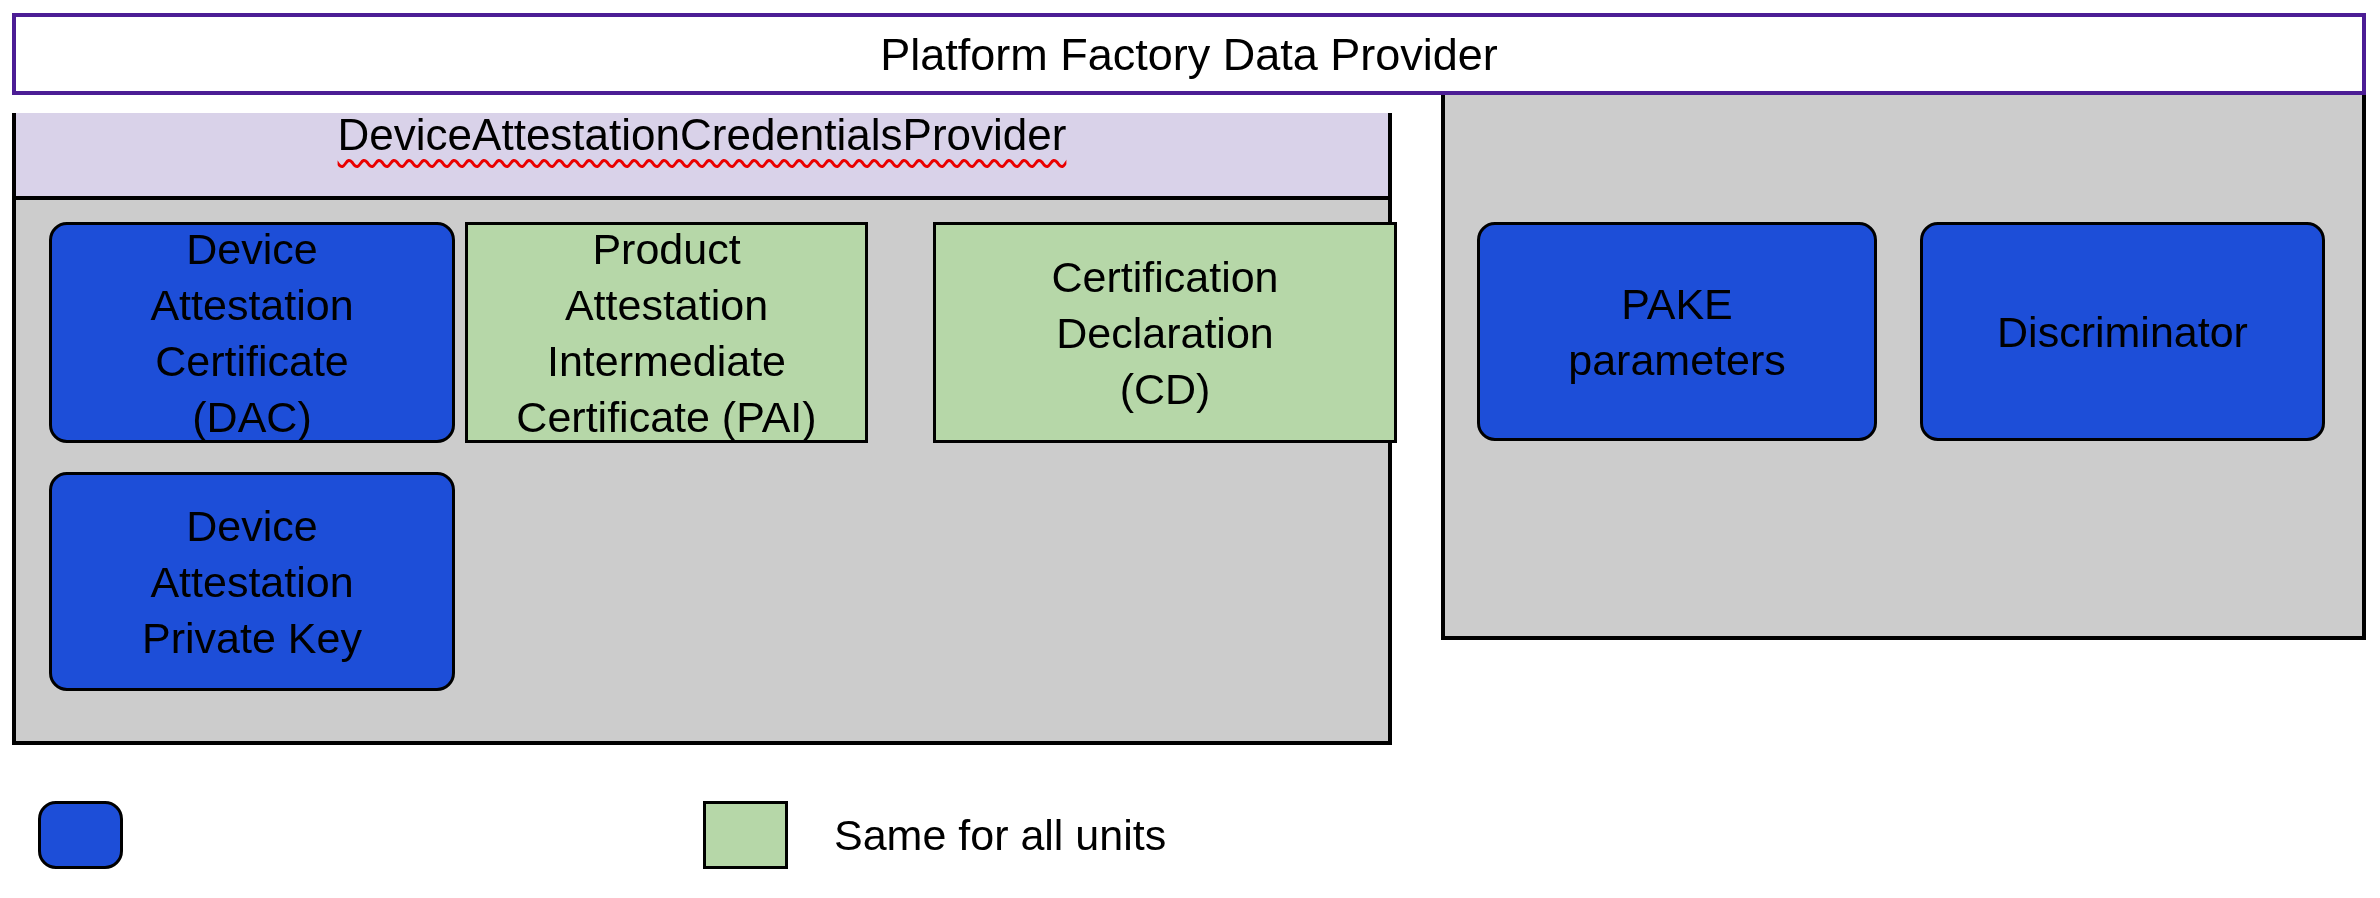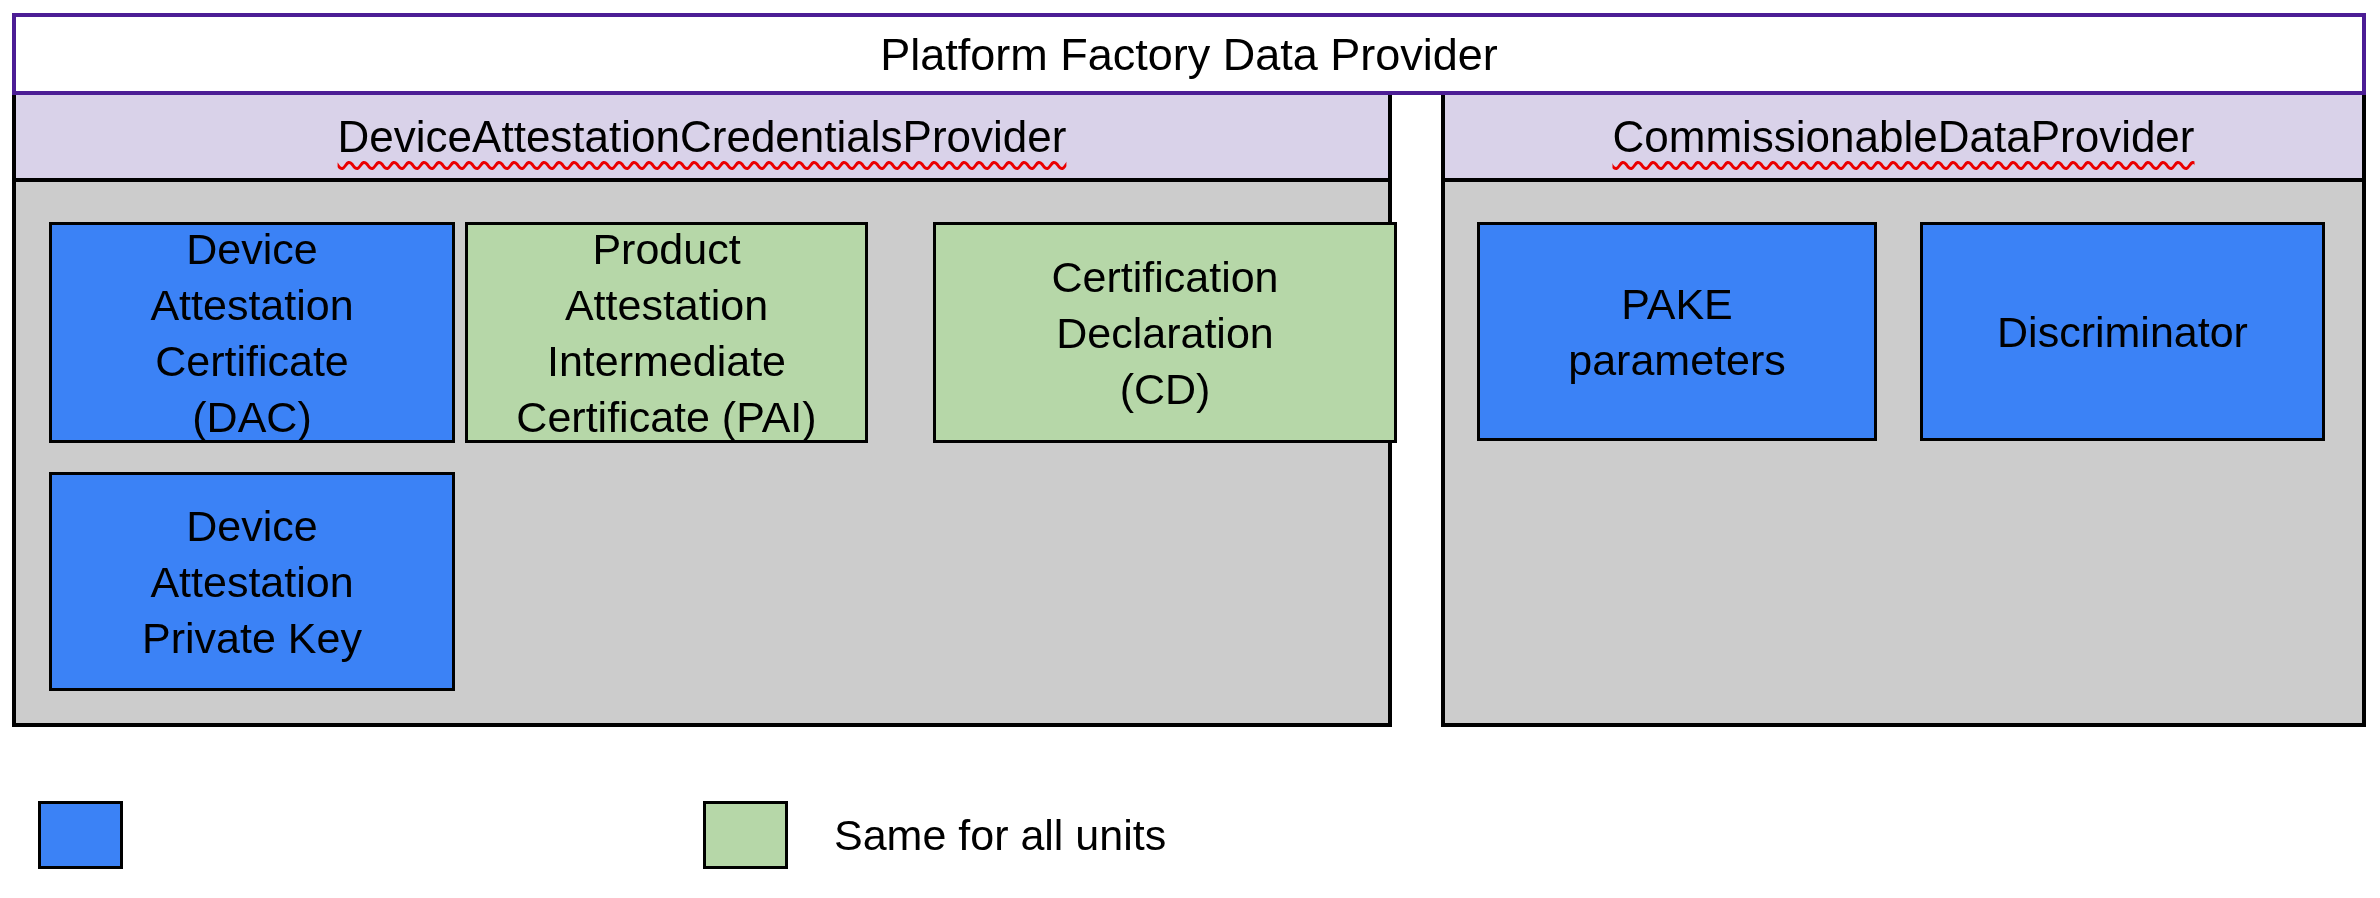--- a/index.html
+++ b/index.html
@@ -35,24 +35,25 @@
   }
   .provider-left  { left: 12px;  width: 1380px; }
   .provider-right { left: 1441px; width: 925px; }
   .provider-header {
     width: 100%; height: 87px;
     background: #D9D2E9;
     border: 4px solid #000000;
     border-top: none;
     box-sizing: border-box;
     display: flex;
-    align-items: center;
+    align-items: flex-start;
     justify-content: center;
     font-size: 44px;
     line-height: 1;
+    margin-top: 18px;
   }
   .misspelled {
     text-decoration: underline wavy #EA0000;
     text-decoration-thickness: 3px;
     text-underline-offset: 9px;
     text-decoration-skip-ink: none;
   }
   .provider-body {
     width: 100%; height: 545px;
     background: #CCCCCC;
@@ -65,21 +66,21 @@
     border: 3px solid #000000;
     box-sizing: border-box;
     display: flex;
     align-items: center;
     justify-content: center;
     text-align: center;
     white-space: pre-line;
     font-size: 43px;
     line-height: 56px;
   }
-  .fill-per-unit  { background: #3b82f6; }
+  .fill-per-unit  { background: #1d4ed8; border-radius: 18px; }
   .fill-all-units { background: #B6D7A8; }
   .box-dac  { left: 49px;   top: 222px; width: 406px; height: 221px; }
   .box-pai  { left: 465px;  top: 222px; width: 403px; height: 221px; }
   .box-cd   { left: 933px;  top: 222px; width: 464px; height: 221px; }
   .box-dapk { left: 49px;   top: 472px; width: 406px; height: 219px; }
   .box-pake { left: 1477px; top: 222px; width: 400px; height: 219px; }
   .box-disc { left: 1920px; top: 222px; width: 405px; height: 219px; }
   .legend-swatch {
     position: absolute;
     top: 801px;
@@ -110,23 +111,20 @@
   <div class="title-bar">Platform Factory Data Provider</div>
 
   <div class="provider provider-left">
     <div class="provider-header">
       <span class="misspelled">DeviceAttestationCredentialsProvider</span>
     </div>
     <div class="provider-body"></div>
   </div>
 
   <div class="provider provider-right">
-    <div class="provider-header">
-      <span class="misspelled">CommissionableDataProvider</span>
-    </div>
     <div class="provider-body"></div>
   </div>
 
   <div class="item-box fill-per-unit box-dac">Device
 Attestation
 Certificate
 (DAC)</div>
 
   <div class="item-box fill-all-units box-pai">Product
 Attestation

